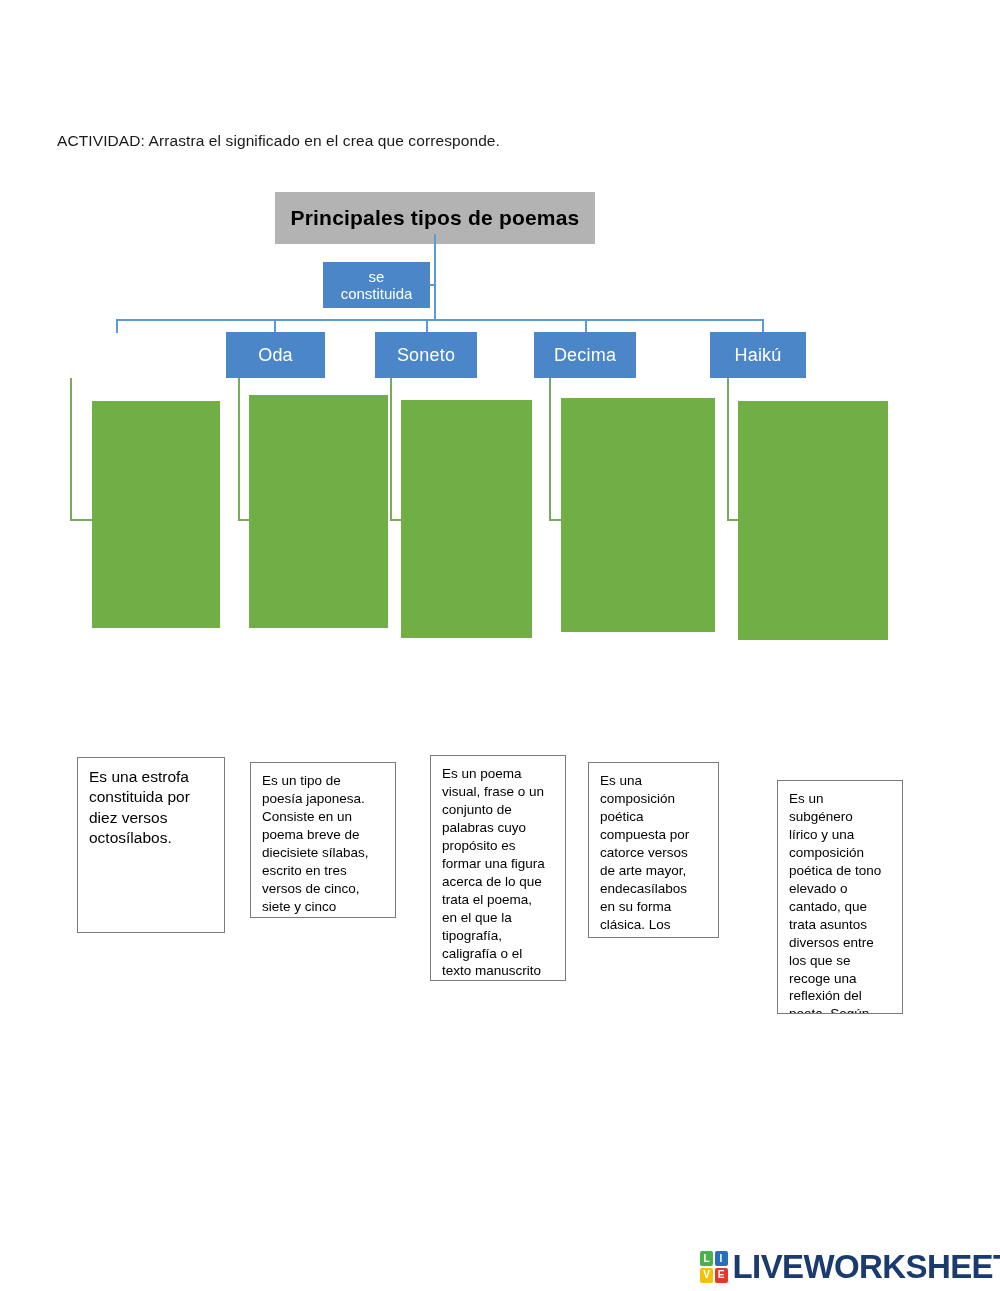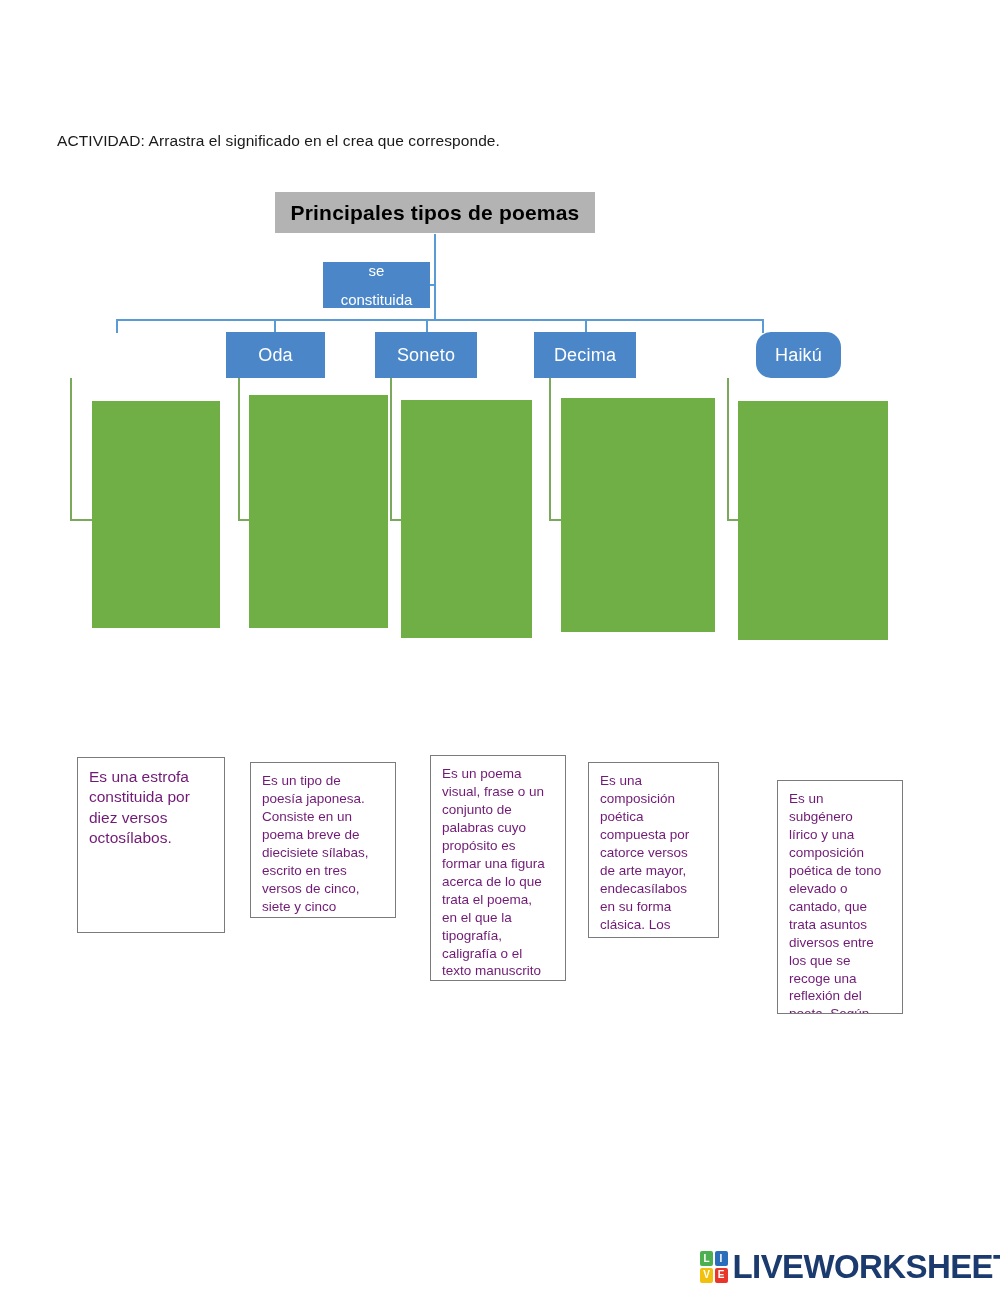--- a/index.html
+++ b/index.html
@@ -34,21 +34,21 @@
     top: 0;
     width: 1000px;
     height: 700px;
   }
 
   .title-box {
     position: absolute;
     left: 275px;
     top: 192px;
     width: 320px;
-    height: 41px;
+    height: 52px;
     background: #b3b3b3;
     display: flex;
     align-items: center;
     justify-content: center;
     font-size: 21px;
     font-weight: bold;
     color: #000;
     letter-spacing: 0.2px;
   }
 
@@ -56,21 +56,21 @@
     position: absolute;
     left: 323px;
     top: 262px;
     width: 107px;
     height: 46px;
     background: #4a86c8;
     color: #ffffff;
     display: flex;
     flex-direction: column;
     align-items: center;
-    justify-content: space-between;
+    justify-content: center;
     font-size: 15px;
     line-height: 1.15;
   }
 
   
   .ln {
     position: absolute;
     background: #5b9bd5;
   }
   .ln-v { width: 1.6px; }
@@ -102,21 +102,21 @@
     background: #6faf46;
   }
 
   
   .def-card {
     position: absolute;
     background: #ffffff;
     border: 1px solid #7b7b7b;
     box-sizing: border-box;
     overflow: hidden;
-    color: #701a75;
+    color: #000000;
     font-size: 13.5px;
     line-height: 1.33;
     padding: 9px 20px 0 11px;
   }
   .def-card.big { font-size: 15.5px; line-height: 1.32; }
 
   
   #logo {
     position: absolute;
     left: 700px;
@@ -172,21 +172,21 @@
 
   <div class="ln ln-v" style="left:116px; top:319px; height:14px;"></div>
   <div class="ln ln-v" style="left:274px; top:319px; height:14px;"></div>
   <div class="ln ln-v" style="left:426px; top:319px; height:14px;"></div>
   <div class="ln ln-v" style="left:585px; top:319px; height:14px;"></div>
   <div class="ln ln-v" style="left:762px; top:319px; height:14px;"></div>
 
   <div class="cat-box" style="left:226px; width:99px;">Oda</div>
   <div class="cat-box" style="left:375px; width:102px;">Soneto</div>
   <div class="cat-box" style="left:534px; width:102px;">Decima</div>
-  <div class="cat-box" style="left:756px; width:85px;border-radius:15px;">Haikú</div>
+  <div class="cat-box" style="left:710px; width:96px;">Haikú</div>
 
   <div class="gl gl-v" style="left:70px;  top:378px; height:141px;"></div>
   <div class="gl gl-h" style="left:70px;  top:519px; width:23px;"></div>
 
   <div class="gl gl-v" style="left:238px; top:378px; height:141px;"></div>
   <div class="gl gl-h" style="left:238px; top:519px; width:12px;"></div>
 
   <div class="gl gl-v" style="left:390px; top:378px; height:141px;"></div>
   <div class="gl gl-h" style="left:390px; top:519px; width:12px;"></div>
 

